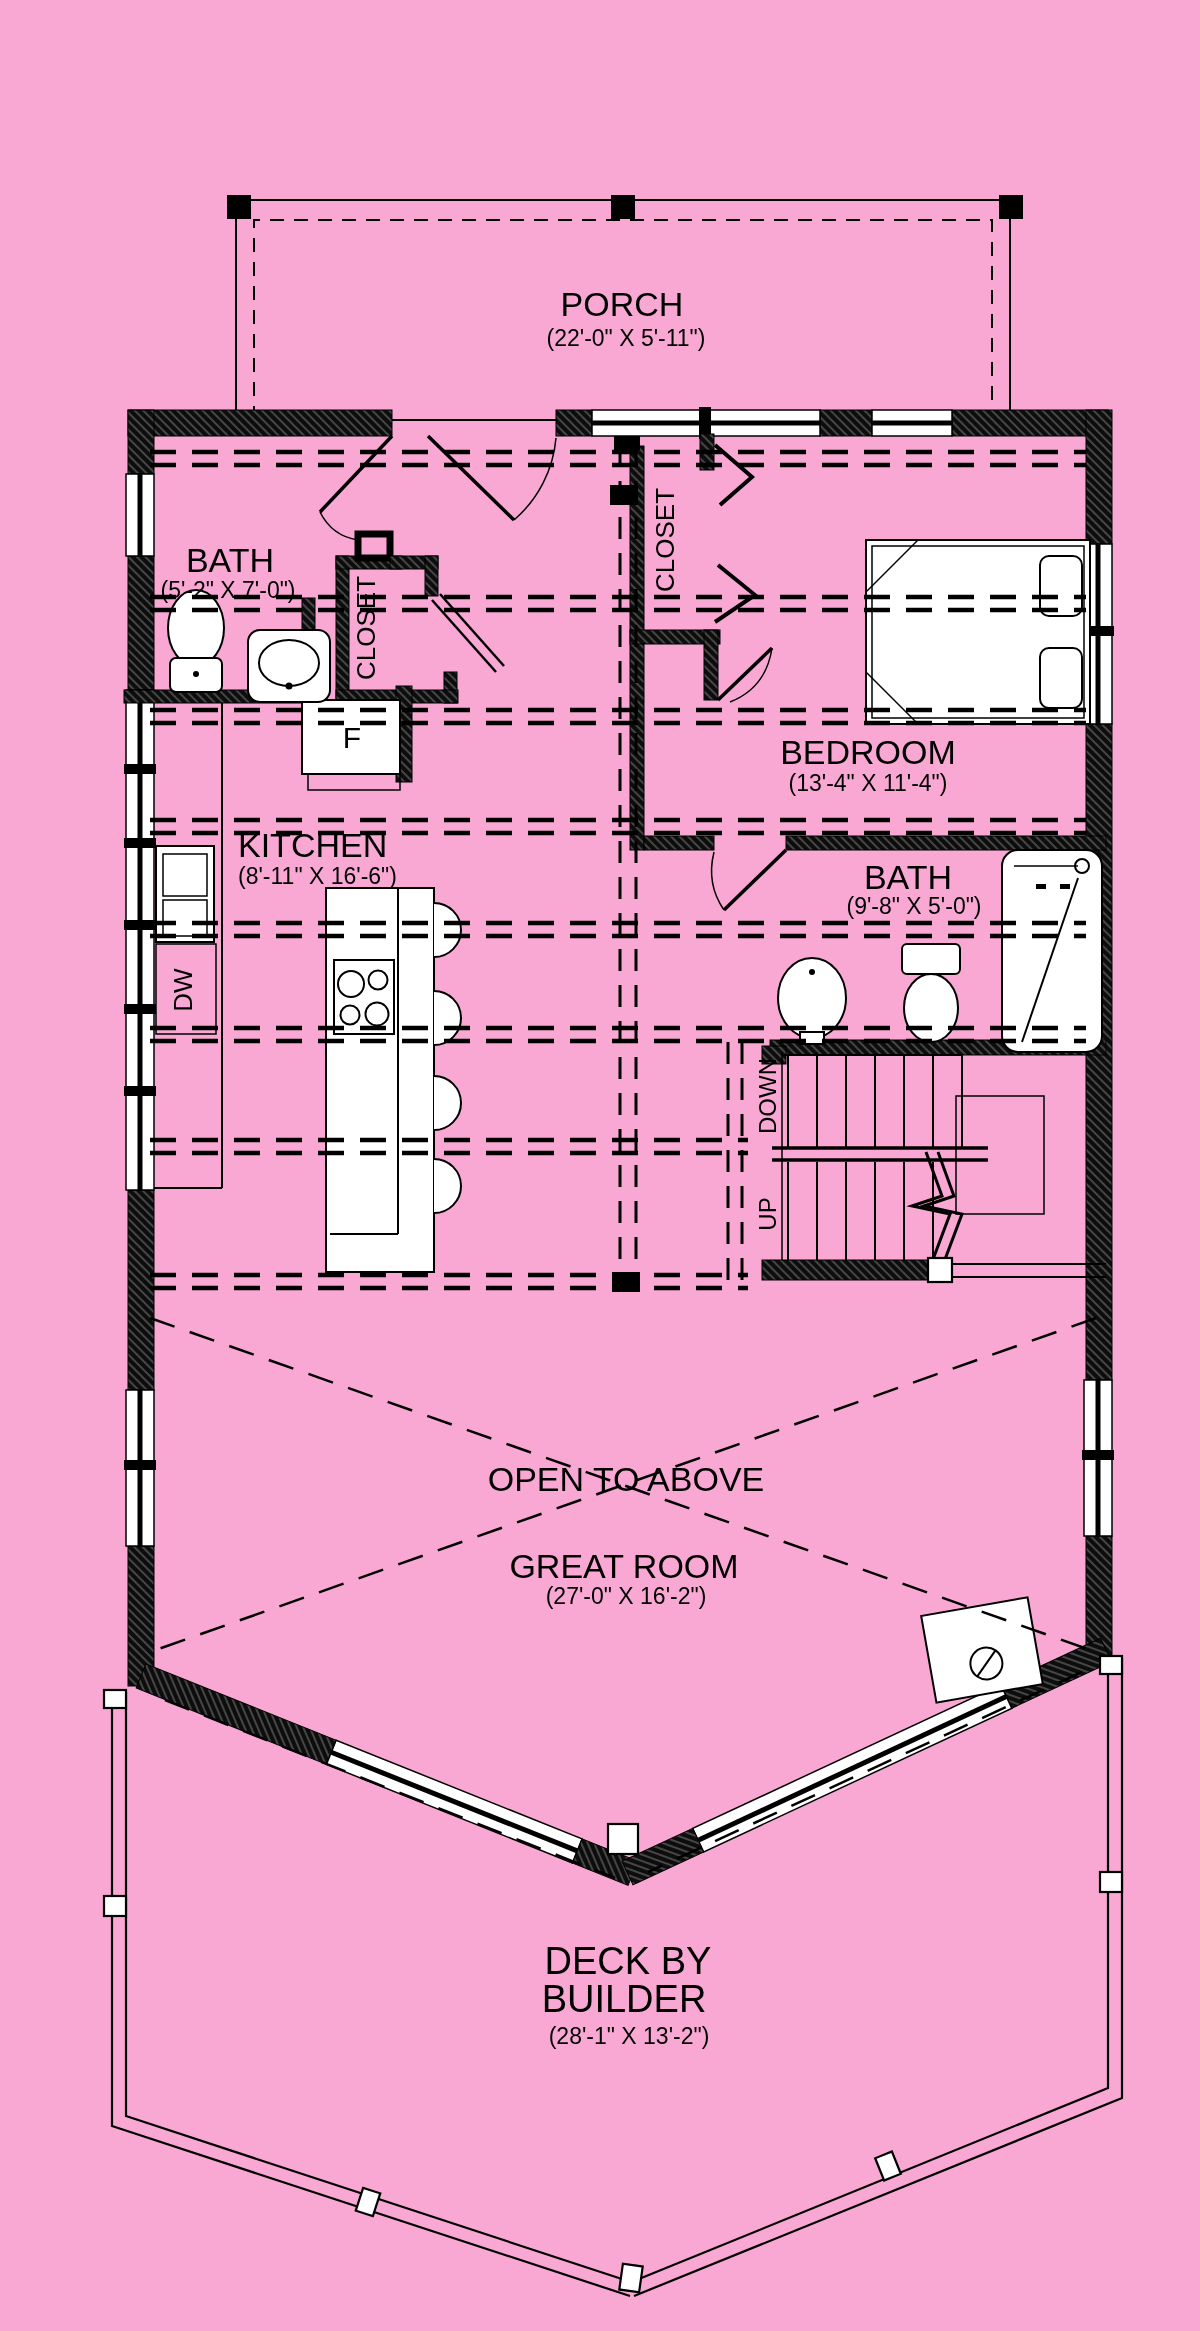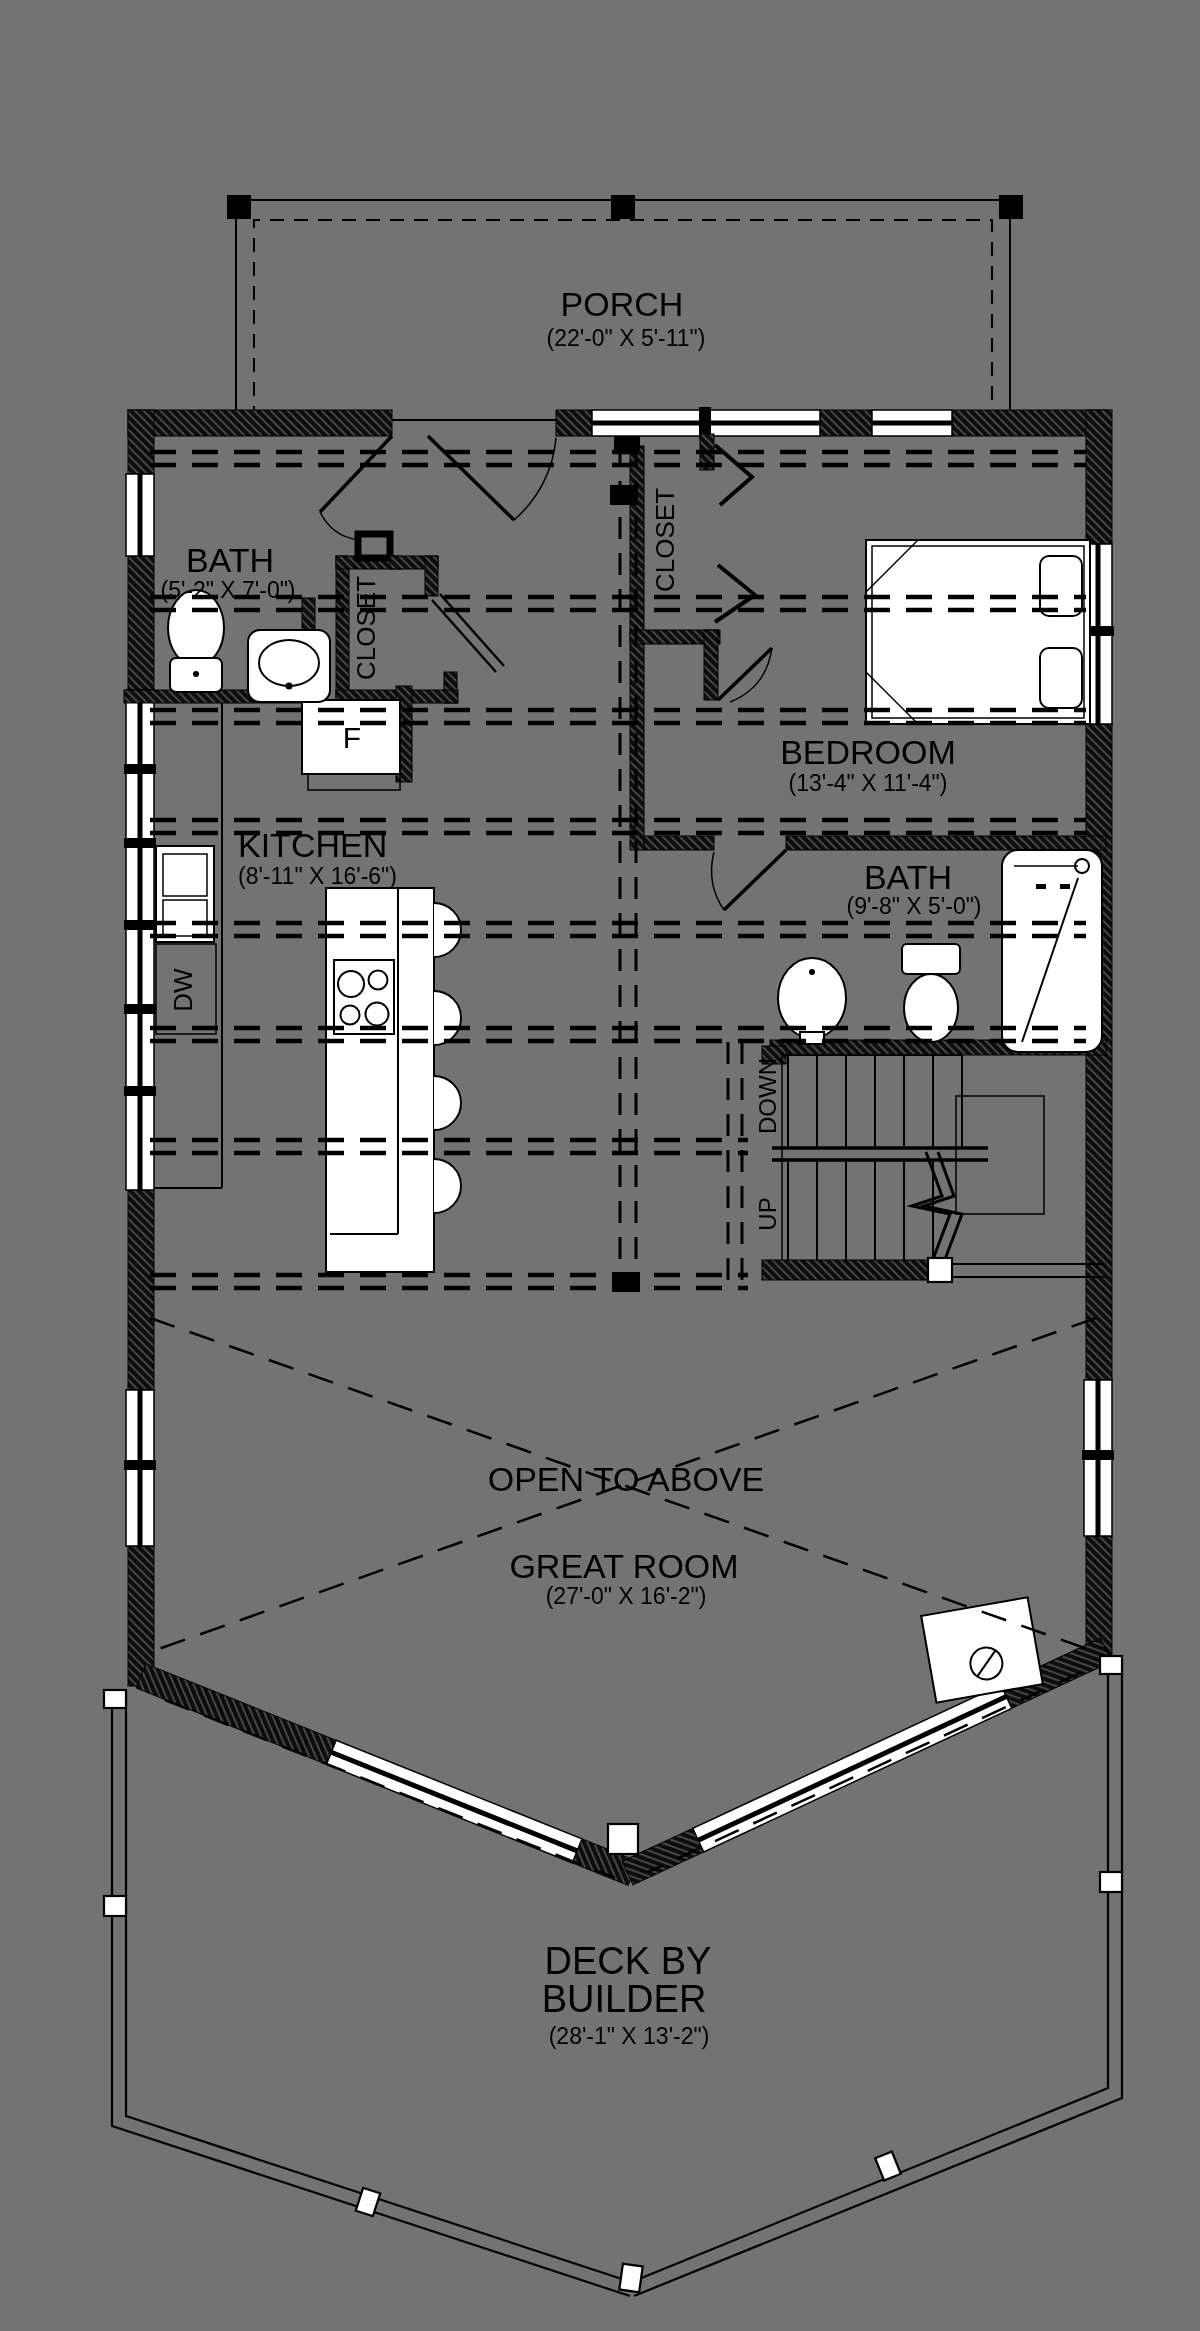--- a/index.html
+++ b/index.html
@@ -1,16 +1,16 @@
 <!DOCTYPE html>
 <html><head>
 <meta charset="utf-8">
 <style>
   html,body{margin:0;padding:0;background:#ffffff;}
-  #plan-wrap{width:1200px;height:2331px;position:relative;background:#737373;}
+  #plan-wrap{width:1200px;height:2331px;position:relative;background:#f9a8d4;}
   svg{display:block;}
   text{fill:#000;font-family:"Liberation Sans",sans-serif;}
   .rm{font-size:34px;}
   .rmb{font-size:38px;}
   .dim{font-size:23px;}
   .vt{font-size:26px;}
   .vts{font-size:24px;}
   .app{font-size:30px;}
   .mid{text-anchor:middle;}
   .thin{stroke:#000;fill:none;stroke-width:2;}

